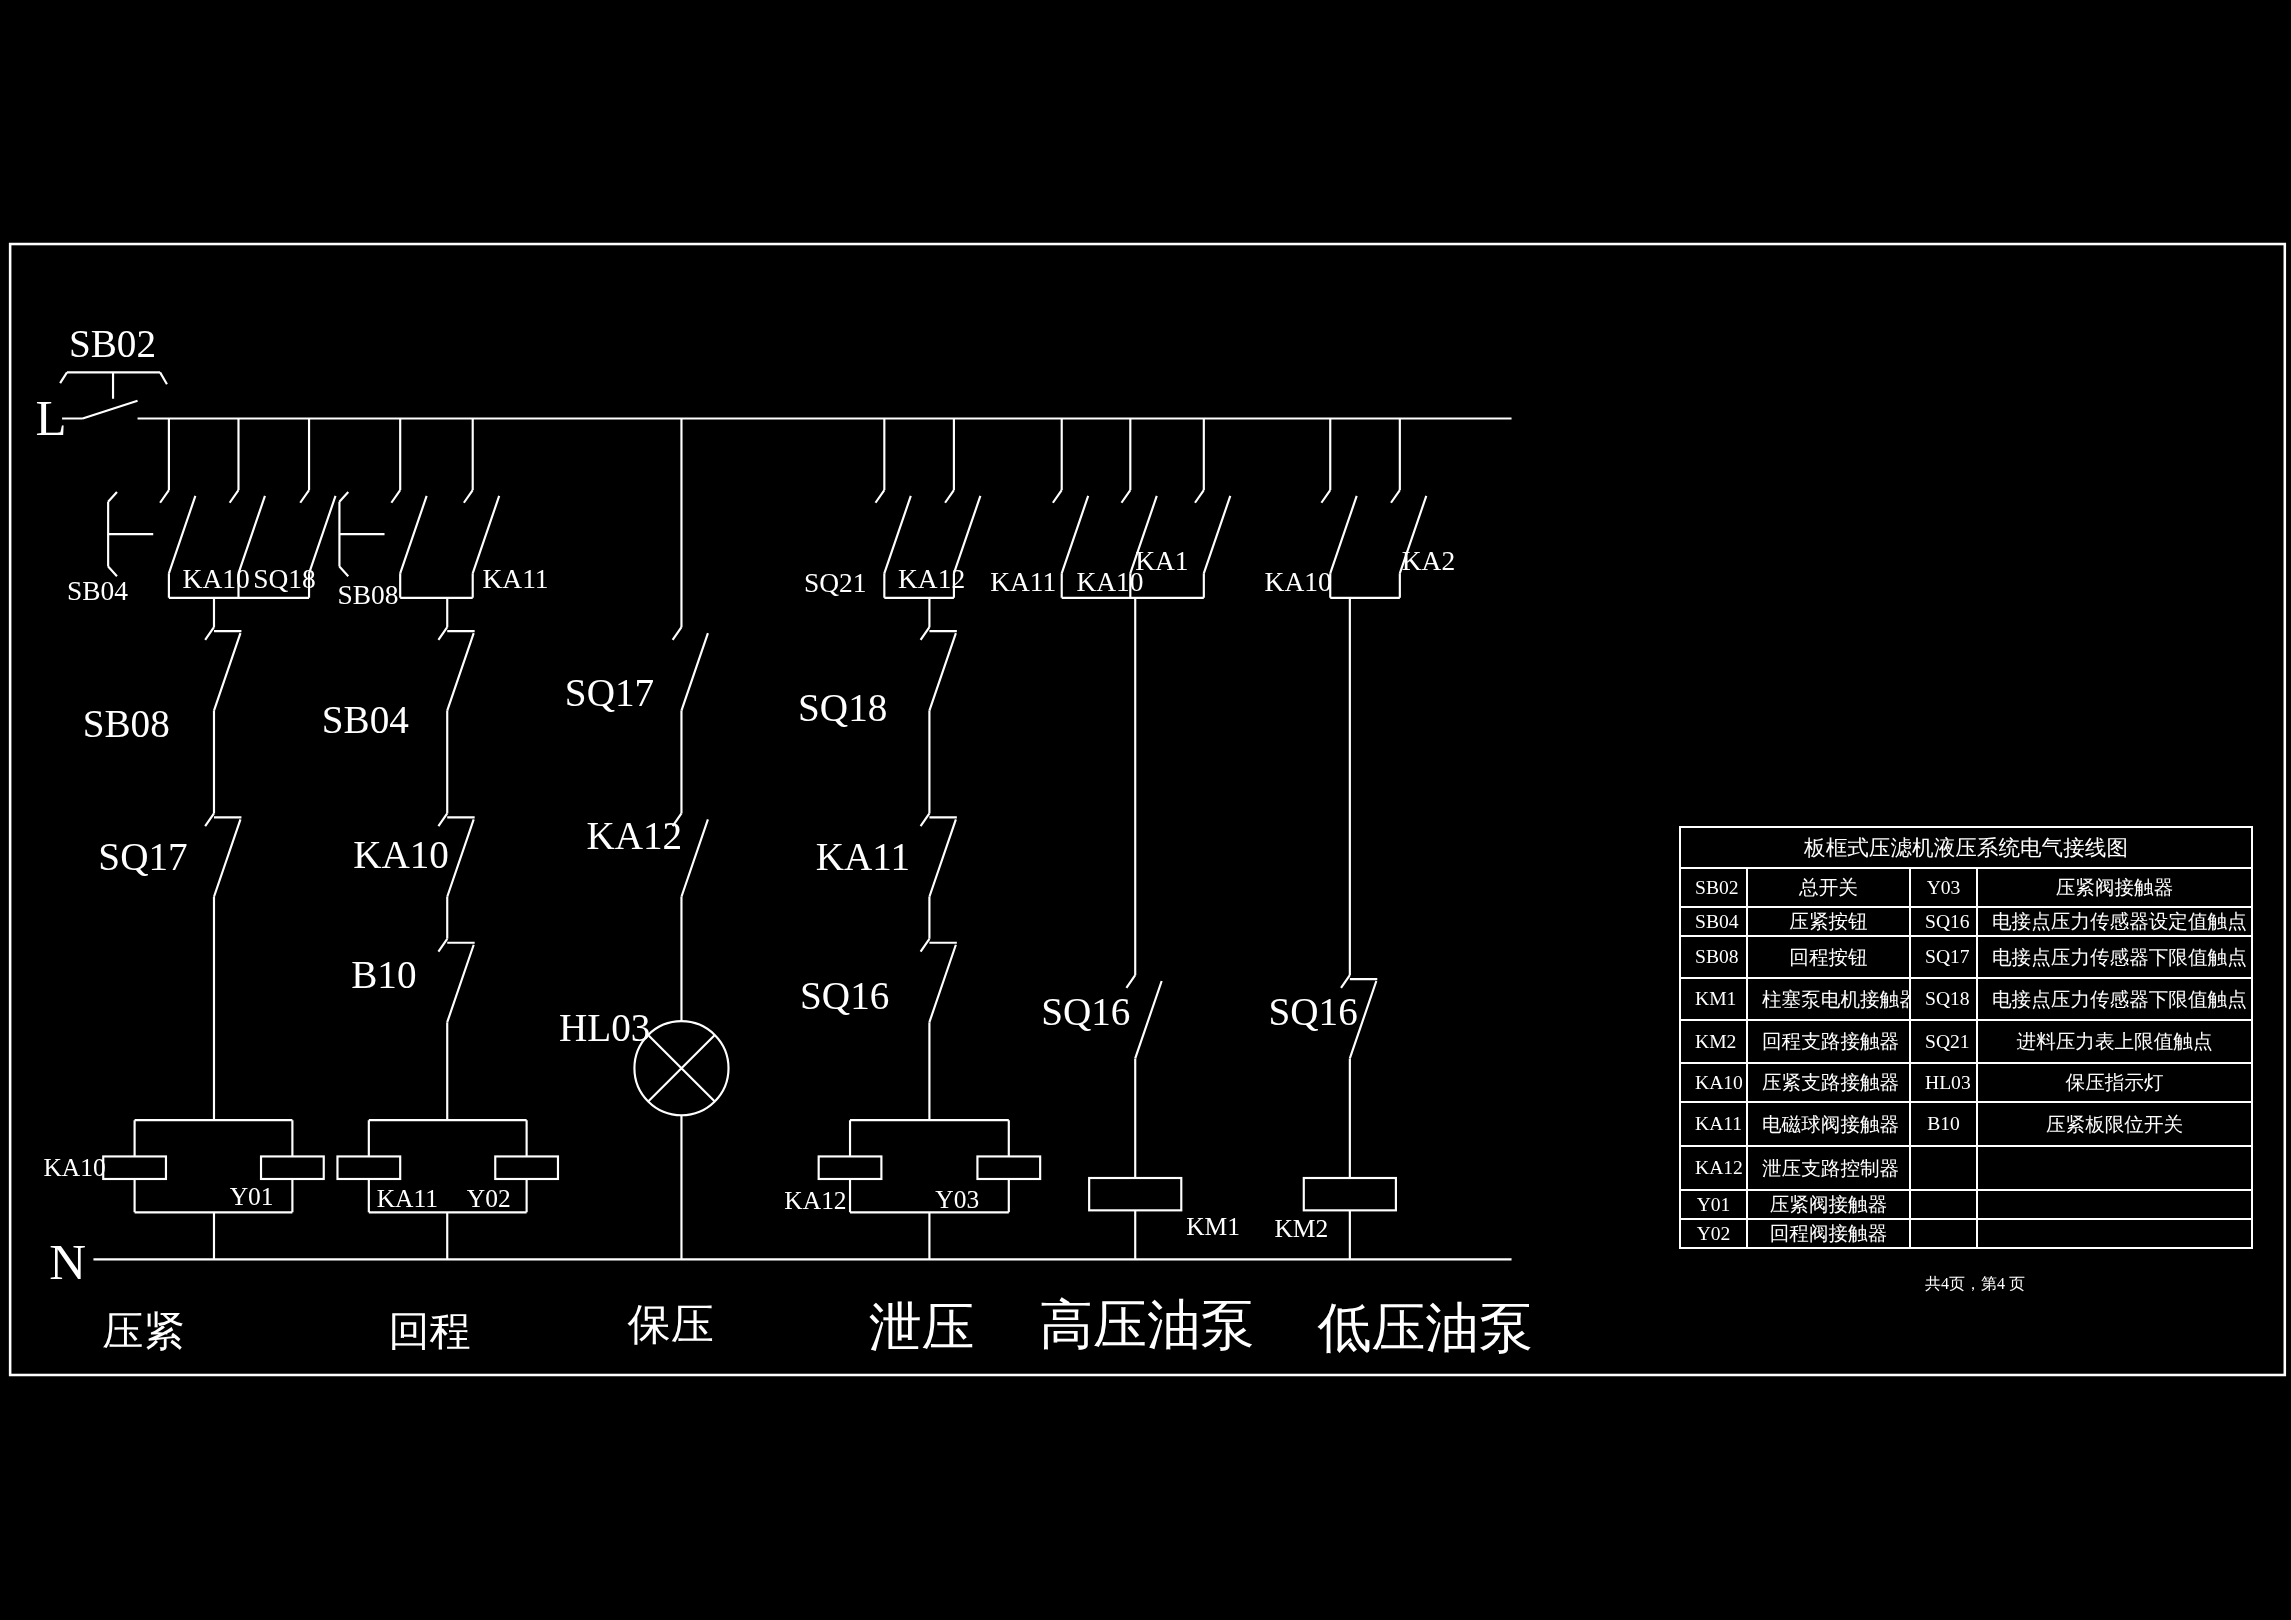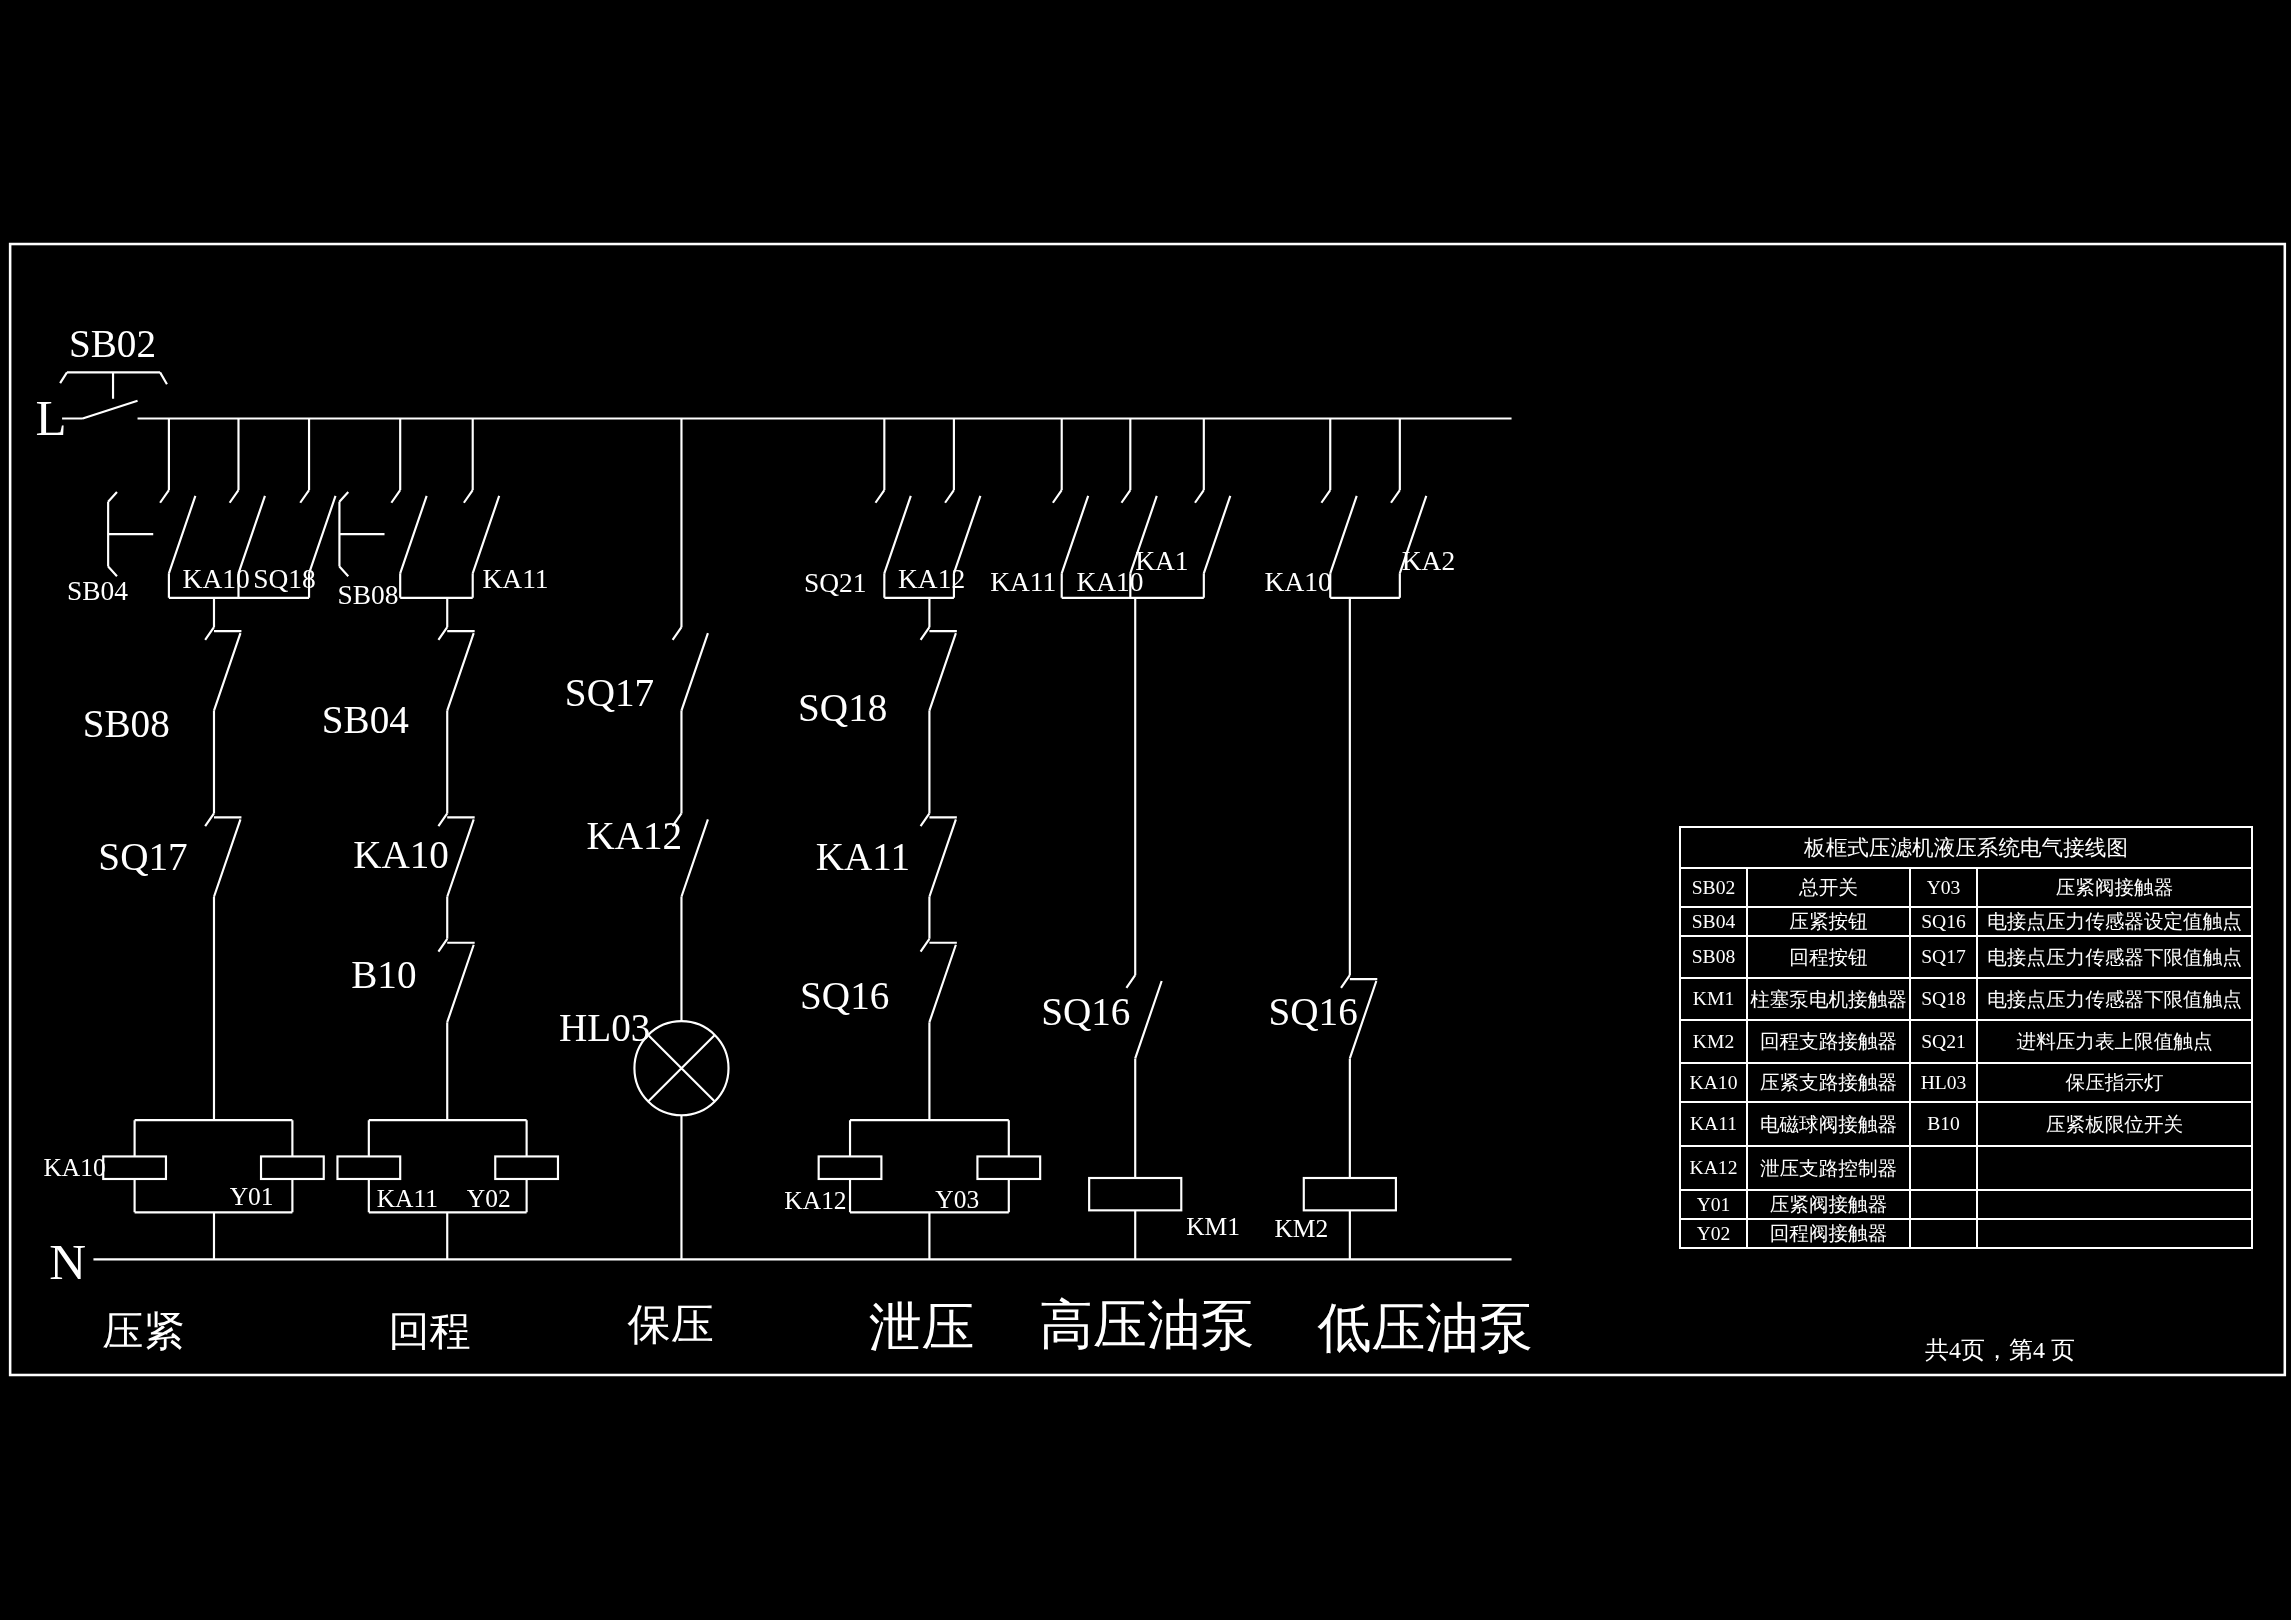--- a/index.html
+++ b/index.html
@@ -7,31 +7,31 @@
        font-family:"Liberation Serif", serif;}
   svg{position:absolute;left:0;top:0;}
   svg path, svg rect, svg circle, svg line{stroke:#ffffff;stroke-width:2.2;fill:none;}
   svg rect.frame{stroke-width:2.6;}
   svg text{fill:#ffffff;font-family:"Liberation Serif", serif;}
   .f26{font-size:26px;} .f28{font-size:28px;} .f40{font-size:40px;}
   .f42{font-size:42px;} .f44{font-size:44px;} .f52{font-size:52px;}
   .f54{font-size:54px;} .f55{font-size:55px;}
   .legend{position:absolute;left:1679px;top:826px;width:571px;color:#fff;}
   .legend table{border-collapse:collapse;width:100%;table-layout:fixed;}
-  .legend td{border:2px solid #fff;text-align:center;font-size:19.6px;padding:0 2px;
+  .legend td{border:2px solid #fff;text-align:center;font-size:19.6px;padding:0 14px;
              white-space:nowrap;overflow:hidden;color:#fff;
              font-family:"Liberation Serif", serif;}
   .legend tr.title-row td{font-size:21.6px;}
   .legend tr:nth-child(1){height:41px;} .legend tr:nth-child(2){height:39px;}
   .legend tr:nth-child(3){height:29px;} .legend tr:nth-child(4){height:42px;}
   .legend tr:nth-child(5){height:42px;} .legend tr:nth-child(6){height:43px;}
   .legend tr:nth-child(7){height:39px;} .legend tr:nth-child(8){height:44px;}
   .legend tr:nth-child(9){height:44px;} .legend tr:nth-child(10){height:29px;}
   .legend tr:nth-child(11){height:27.4px;} .legend tr:nth-child(12){height:26.5px;}
-  .footer{position:absolute;left:1925px;top:1334px;color:#fff;font-size:24px;
+  .footer{position:absolute;left:1925px;top:1274px;color:#fff;font-size:16px;
           font-family:"Liberation Serif", serif;white-space:nowrap;}
 </style>
 </head>
 <body>
 
 <svg width="2292" height="1620" viewBox="0 0 2338 1653">
 
   <rect class="frame" x="10" y="249" width="2321" height="1154"></rect>
 
   <g>

